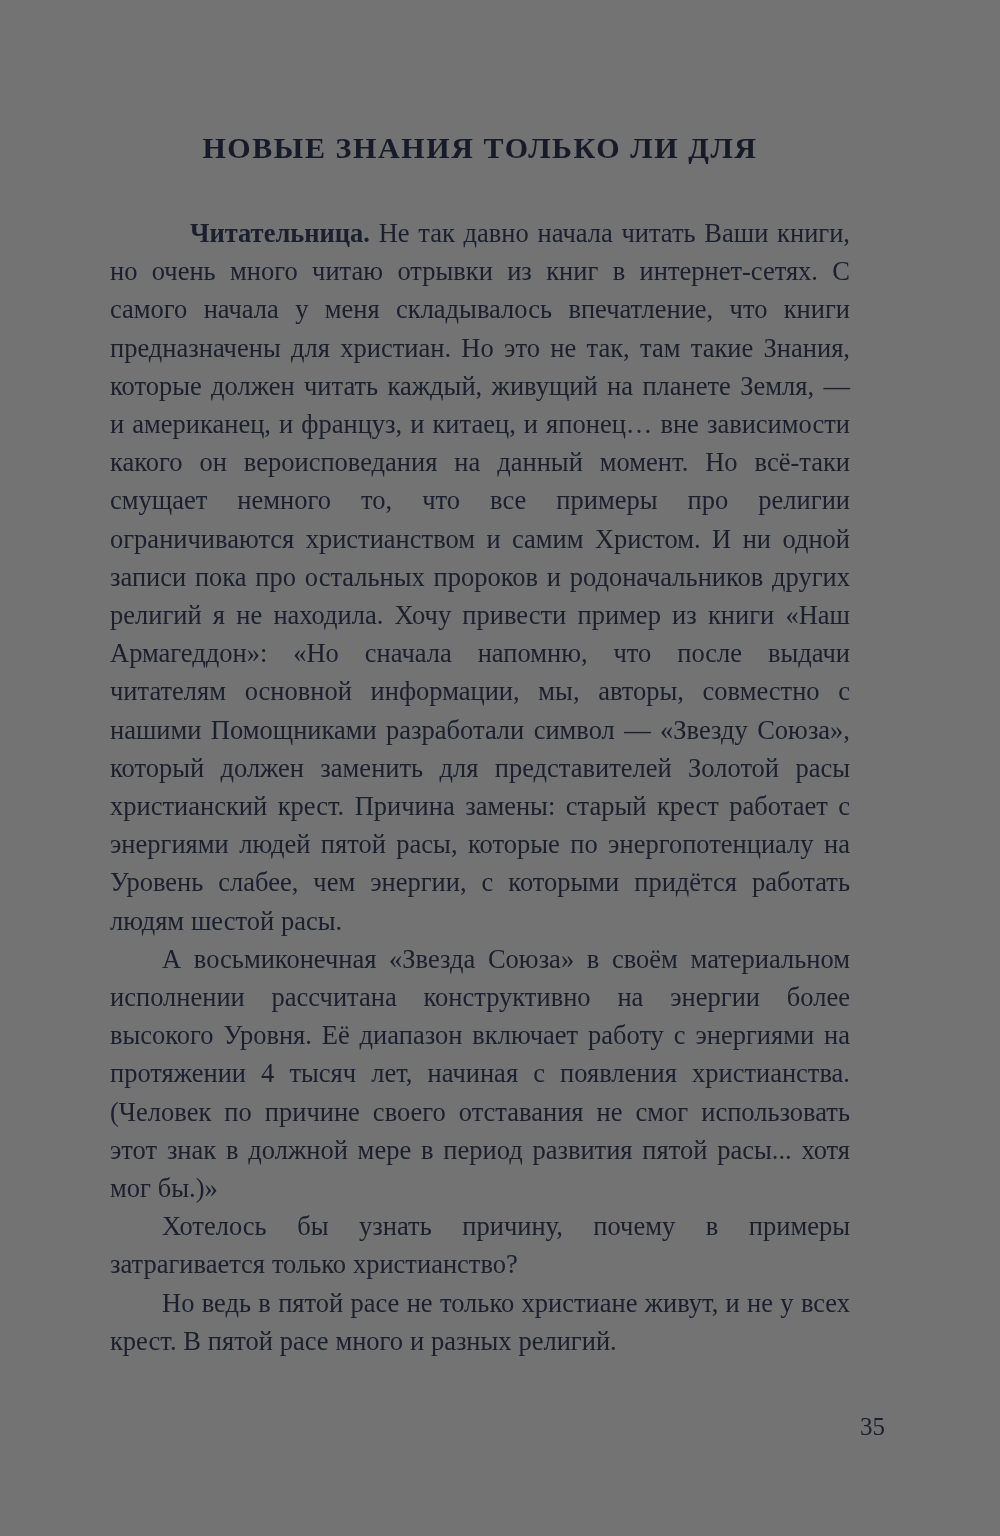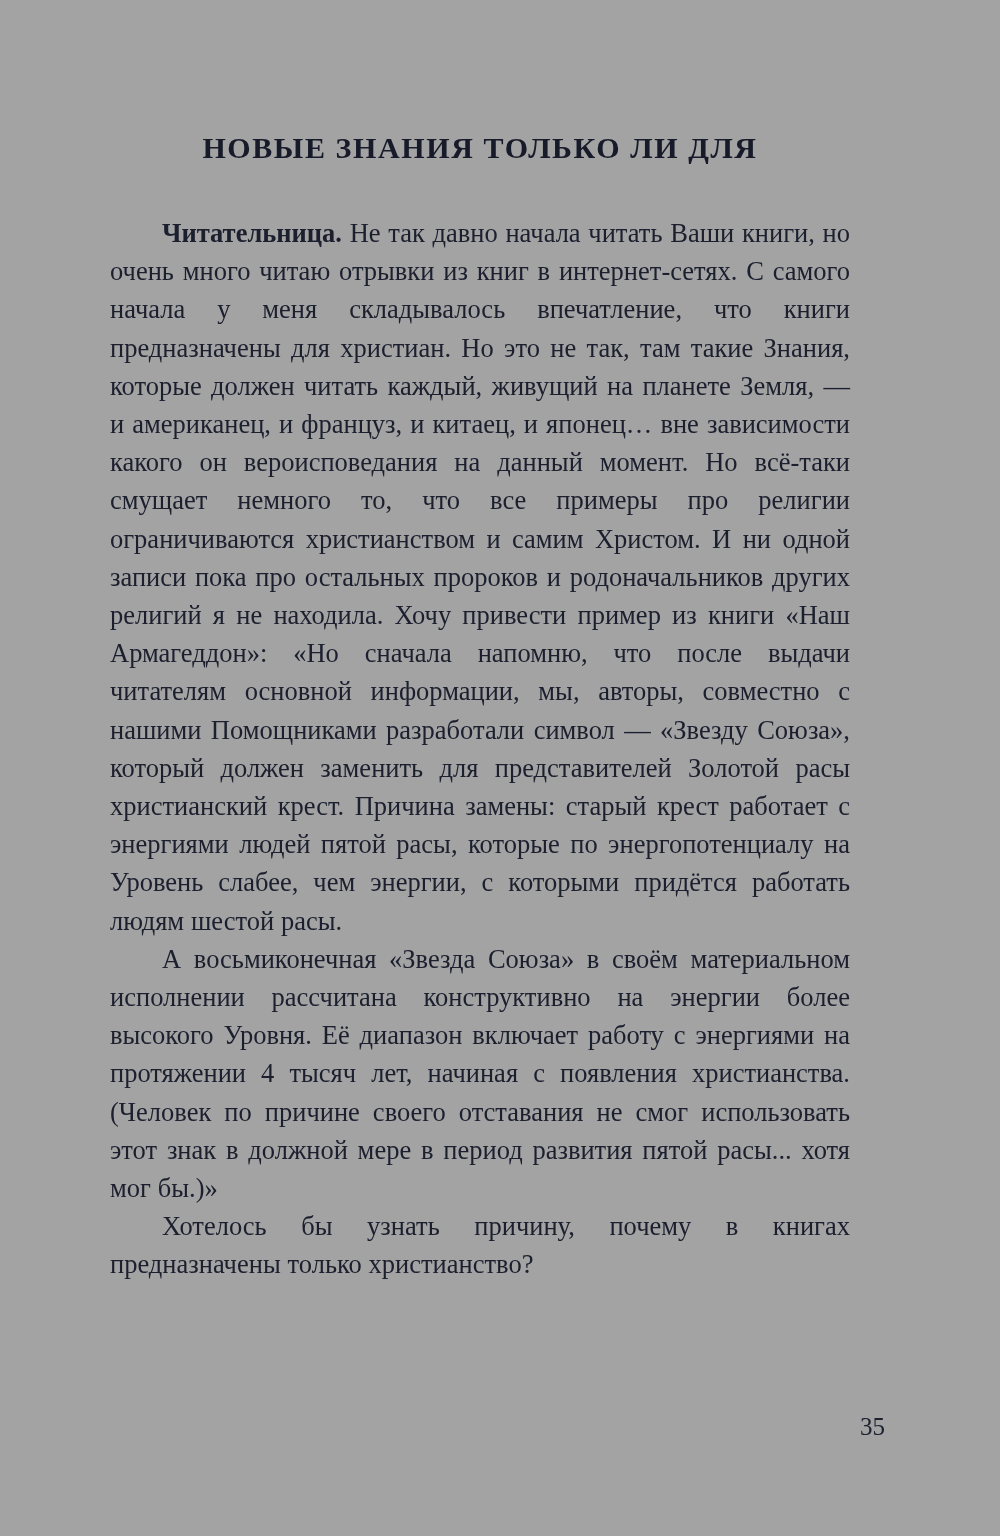--- a/index.html
+++ b/index.html
@@ -6,21 +6,21 @@
   html, body {
     margin: 0;
     padding: 0;
     background: #ffffff;
   }
 
   .page {
     position: relative;
     width: 1000px;
     height: 1536px;
-    background: #a3a3a3;
+    background: #737373;
     overflow: hidden;
     font-family: "Liberation Serif", "DejaVu Serif", serif;
     color: #1b1f2e;
     box-sizing: border-box;
   }
 
   .content {
     position: absolute;
     left: 110px;
     top: 128px;
@@ -50,20 +50,21 @@
     text-align: justify;
     text-indent: 52px;
     color: #1b1f2e;
     hyphens: manual;
     -webkit-hyphens: manual;
     word-spacing: 0.2px;
   }
 
   .lead-in {
     font-weight: bold;
+    margin-left: 28px;
   }
 
   .page-number {
     position: absolute;
     right: 115px;
     top: 1412px;
     font-size: 25px;
     line-height: 30px;
     color: #1b1f2e;
     text-align: right;
@@ -80,21 +81,22 @@
     <h1 class="chapter-title">
       <span class="title-line">НОВЫЕ ЗНАНИЯ ТОЛЬКО ЛИ ДЛЯ</span>
     </h1>
 
     <div class="body-text">
 
       <p><span class="lead-in">Читательница.</span><span> Не так давно начала читать Ваши книги, но очень много читаю отрывки из книг в интернет-сетях. С самого начала у меня складывалось впечатление, что книги предназначены для христиан. Но это не так, там такие Знания, которые должен читать каждый, живущий на планете Земля, — и американец, и француз, и китаец, и японец… вне зависимости какого он вероисповедания на данный момент. Но всё-таки смущает немного то, что все примеры про религии ограничиваются христианством и самим Христом. И ни одной записи пока про остальных пророков и родоначальников других религий я не находила. Хочу привести пример из книги «Наш Армагеддон»: «Но сначала напомню, что после выдачи читателям основной информации, мы, авторы, совместно с нашими Помощниками разработали символ — «Звезду Союза», который должен заменить для представителей Золотой расы христианский крест. Причина замены: старый крест работает с энергиями людей пятой расы, которые по энергопотенциалу на Уровень слабее, чем энергии, с которыми придётся работать людям шестой расы.</span></p>
 
       <p><span>А восьмиконечная «Звезда Союза» в своём материальном исполнении рассчитана конструктивно на энергии более высокого Уровня. Её диапазон включает работу с энергиями на протяжении 4 тысяч лет, начиная с появления христианства. (Человек по причине своего отставания не смог использовать этот знак в должной мере в период развития пятой расы... хотя мог бы.)»</span></p>
 
-      <p><span>Хотелось бы узнать причину, почему в книгах предназначены только христианство?</span></p>
+      <p><span>Хотелось бы узнать причину, почему в примеры затрагивается только христианство?</span></p>
 
+      <p><span>Но ведь в пятой расе не только христиане живут, и не у всех крест. В пятой расе много и разных религий.</span></p>
 
     </div>
   </div>
 
   <div class="page-number">35</div>
 
 </div>
 
 </body></html>

